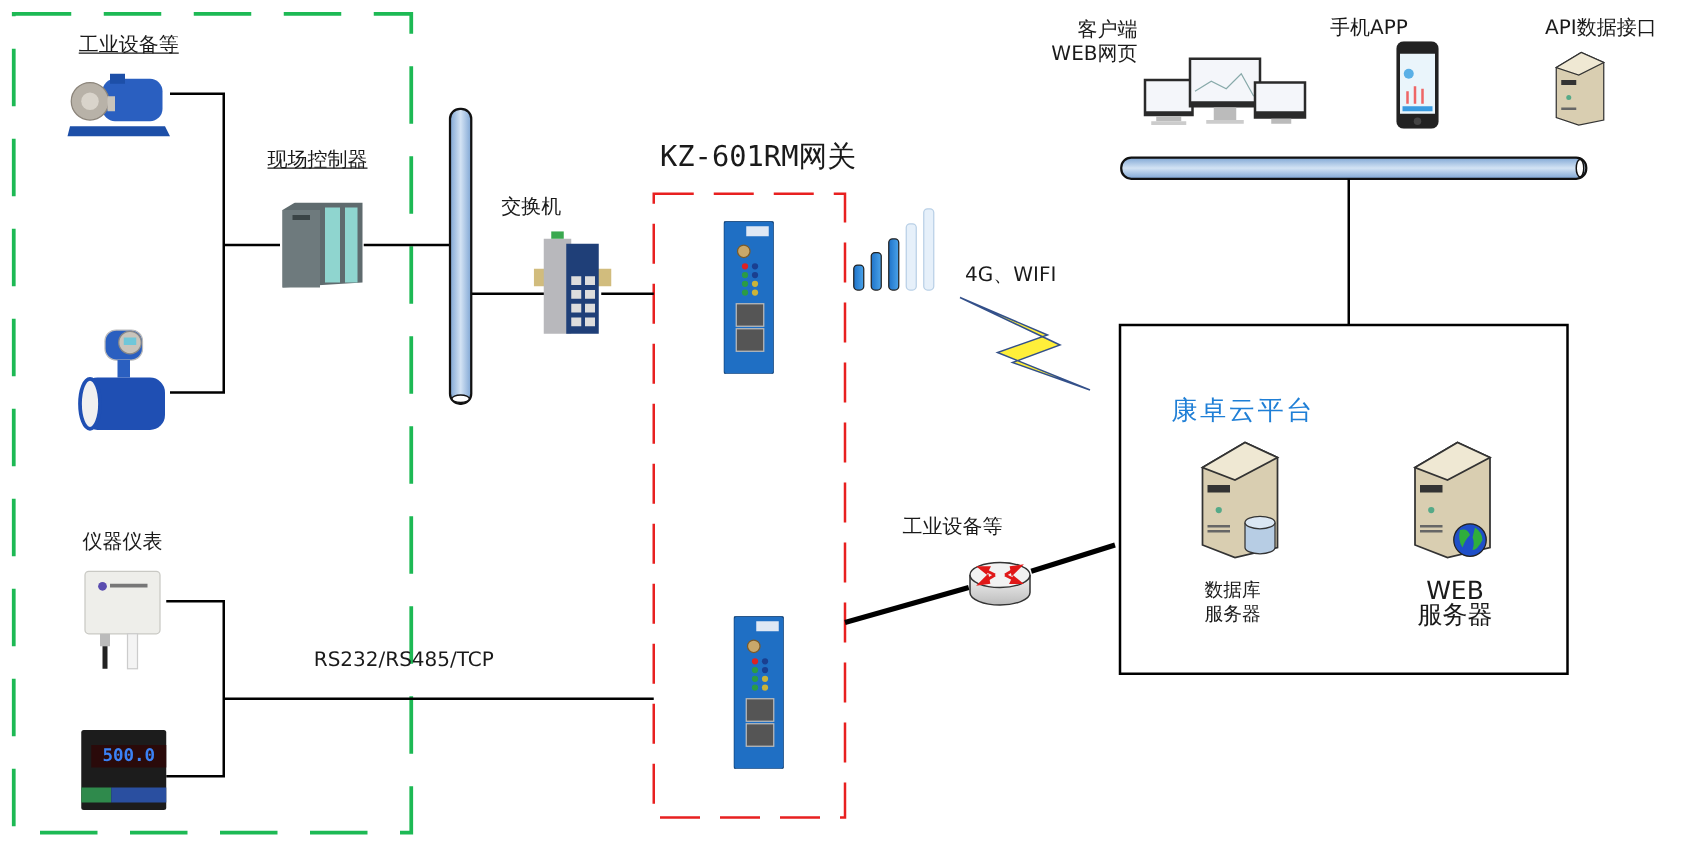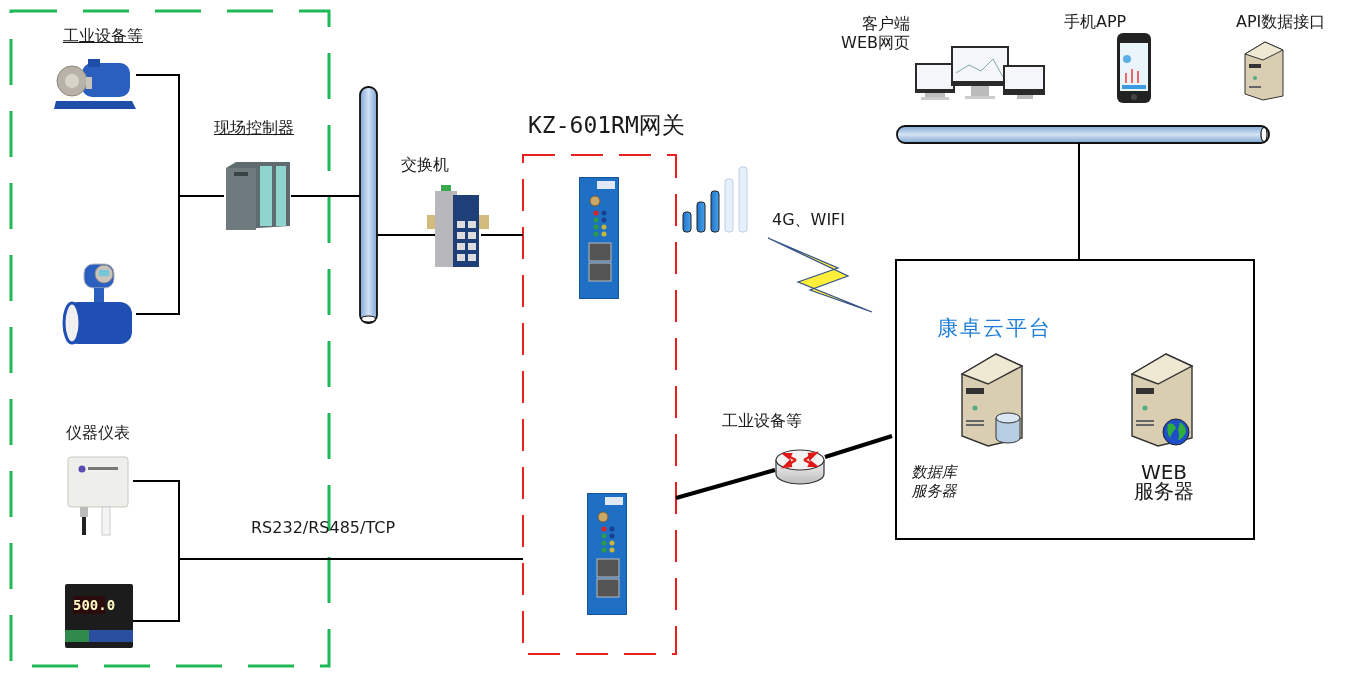--- a/index.html
+++ b/index.html
@@ -107,21 +107,21 @@
 <div class="lbl" style="left:251px;top:518px;">RS232/RS485/TCP</div>
 
 <div class="lbl center" style="left:826px;top:14px;width:84px;text-align:right;">
   <div>客户端</div>
   <div>WEB网页</div>
 </div>
 <div class="lbl" style="left:1064px;top:12px;">手机APP</div>
 <div class="lbl" style="left:1236px;top:12px;">API数据接口</div>
 
 <div class="lbl cloud-title" style="left:937px;top:290px;margin-top:24px;">康卓云平台</div>
-<div class="lbl center" style="left:894px;top:463px;width:80px;font-size:15px;font-style:italic;">
+<div class="lbl center" style="left:946px;top:463px;width:80px;font-size:15px;">
   <div>数据库</div>
   <div>服务器</div>
 </div>
 <div class="lbl center" style="left:1124px;top:463px;width:80px;font-size:20px;">
   <div>WEB</div>
   <div>服务器</div>
 </div>
 
 <svg class="device" style="left:52px;top:57px;" width="86" height="60">
   <polygon points="4,44 80,44 84,52 2,52" fill="#1d4fa8"></polygon>
@@ -202,21 +202,21 @@
 <svg class="device" style="left:64px;top:455px;" width="70" height="82">
   <rect x="4" y="2" width="60" height="50" rx="3" fill="#eeeeea" stroke="#c9c9c4"></rect>
   <circle cx="18" cy="14" r="3.5" fill="#5a4db0"></circle>
   <rect x="24" y="12" width="30" height="3" fill="#777"></rect>
   <rect x="16" y="52" width="8" height="10" fill="#bbb"></rect>
   <rect x="18" y="62" width="4" height="18" fill="#222"></rect>
   <rect x="38" y="52" width="8" height="28" fill="#f4f4f4" stroke="#ccc"></rect>
 </svg>
 
 <div class="device" style="left:65px;top:584px;width:68px;height:64px;background:#1c1c1c;border-radius:2px;">
-  <div style="position:absolute;left:8px;top:12px;width:32px;height:18px;background:#2a0a0a;color:#fef9c3;font-family:'DejaVu Sans Mono',monospace;font-size:14px;line-height:18px;text-align:center;font-weight:bold;">500.0</div>
+  <div style="position:absolute;left:8px;top:12px;width:60px;height:18px;background:#2a0a0a;color:#3b82f6;font-family:'DejaVu Sans Mono',monospace;font-size:14px;line-height:18px;text-align:center;font-weight:bold;">500.0</div>
   <div style="position:absolute;left:0;bottom:6px;width:24px;height:12px;background:#2f8a4c;"></div>
   <div style="position:absolute;left:24px;bottom:6px;width:44px;height:12px;background:#2a4fa0;"></div>
 </div>
 
 <svg class="device" style="left:911px;top:43px;" width="140" height="60">
   <rect x="4" y="20" width="40" height="30" fill="#2a2a2a"></rect>
     <rect x="6" y="22" width="36" height="24" fill="#f4f6fa"></rect>
   <rect x="14" y="50" width="20" height="4" fill="#bbb"></rect>
     <rect x="10" y="54" width="28" height="3" fill="#ccc"></rect>
   <rect x="40" y="3" width="58" height="40" fill="#2a2a2a"></rect>

